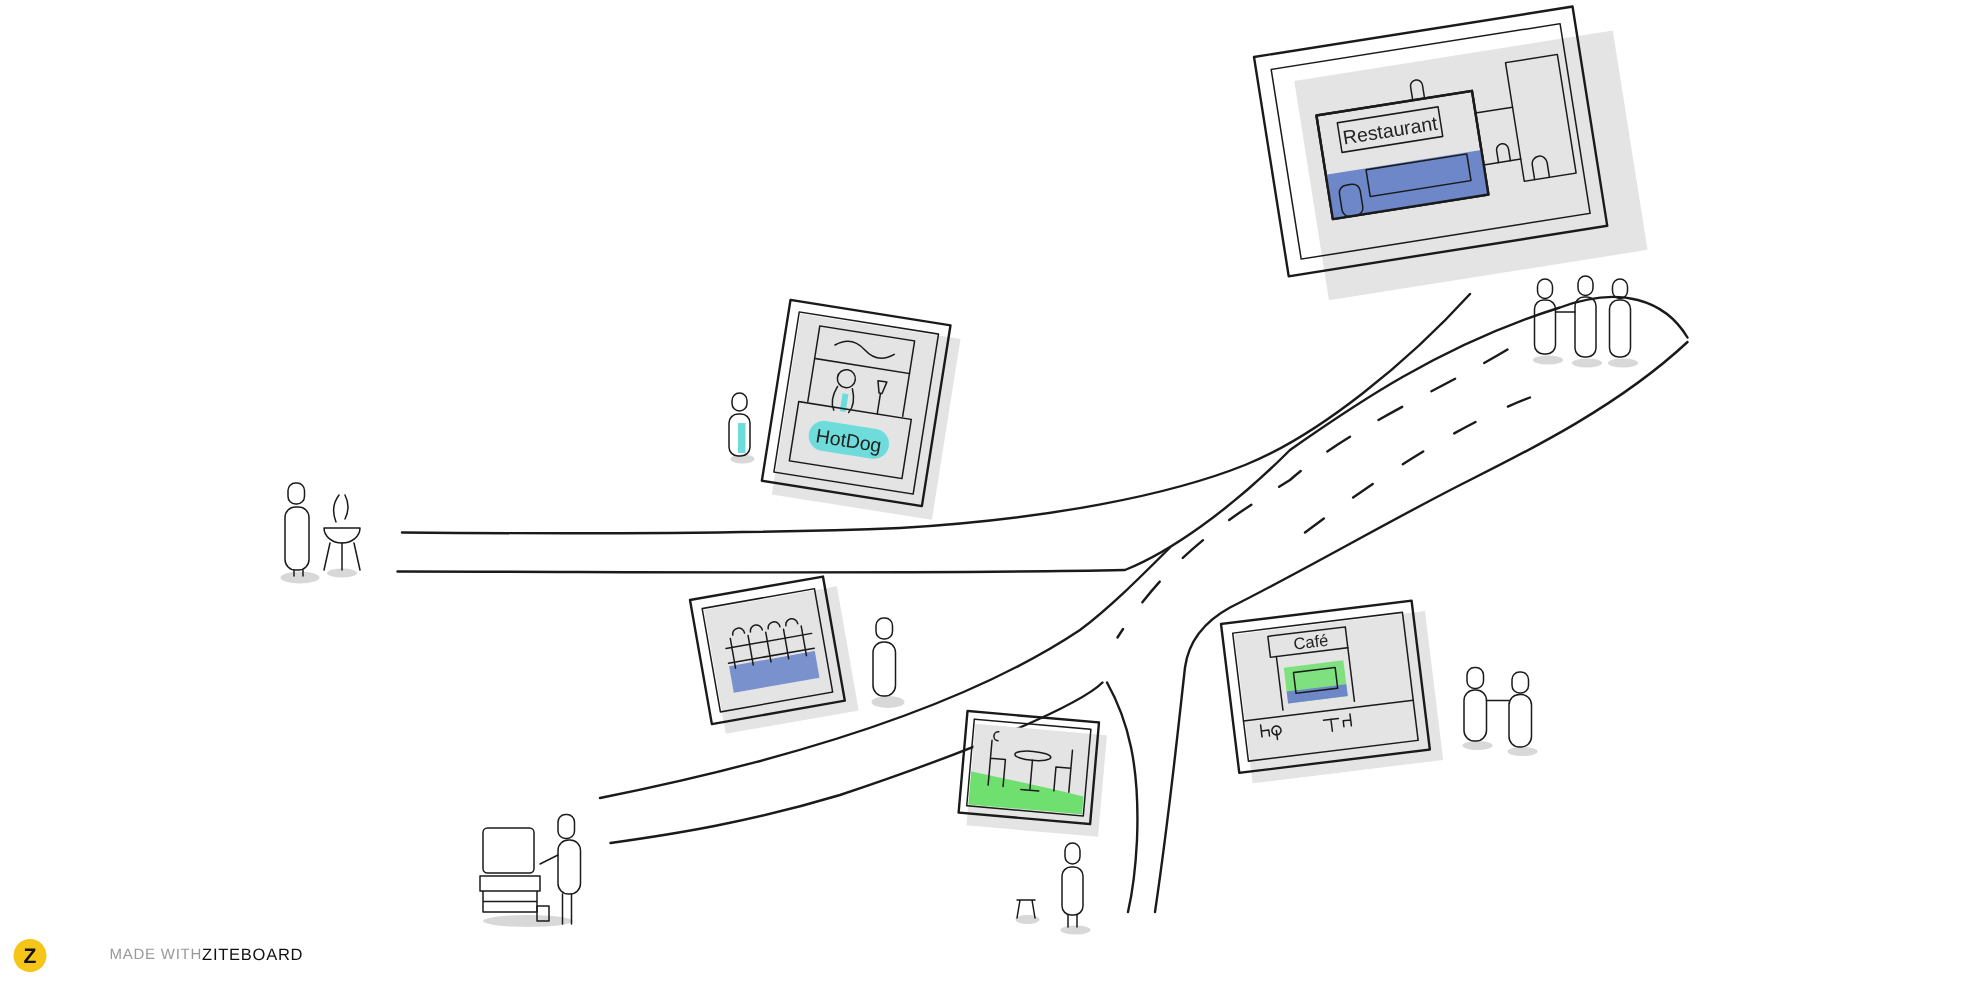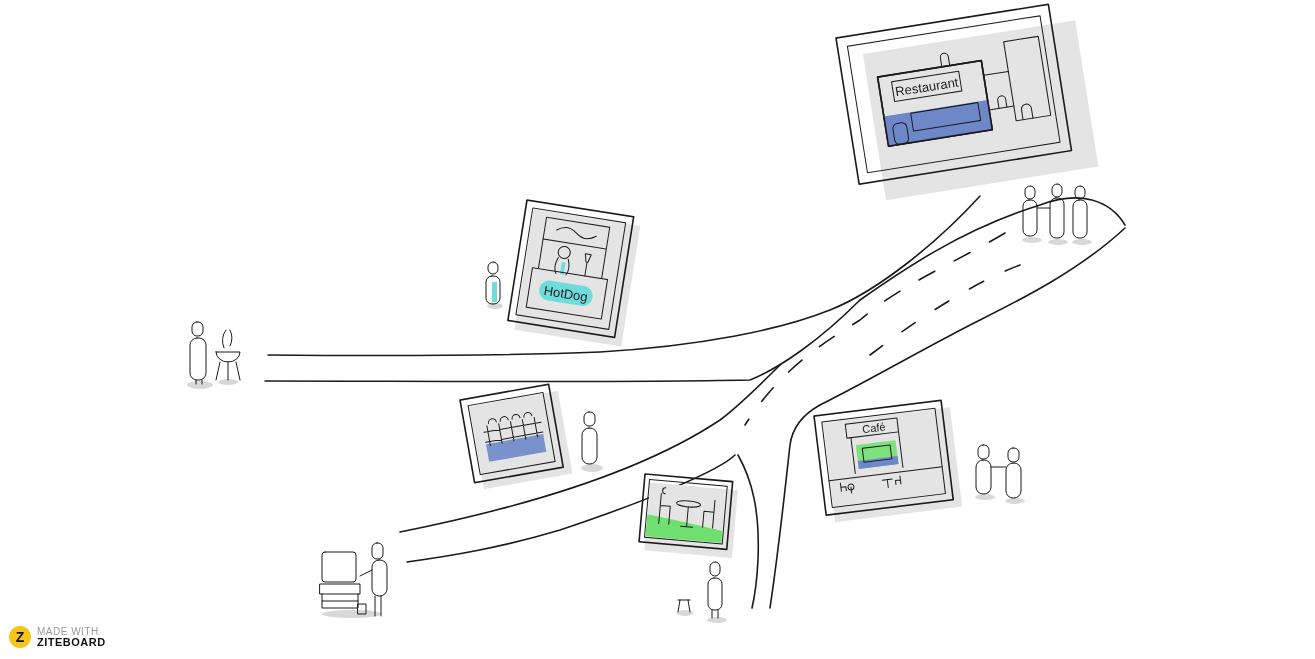--- a/index.html
+++ b/index.html
@@ -6,23 +6,23 @@
   body{width:1315px;height:659px;position:relative;overflow:hidden;font-family:"Liberation Sans",sans-serif;}
   svg{position:absolute;left:0;top:0;}
   .ink{fill:none;stroke:#1a1a1a;stroke-linecap:round;stroke-linejoin:round;}
   .thin{stroke-width:1;}
   .med{stroke-width:1.6;}
   .shadow{fill:#d8d8d8;}
   .frame-shadow{fill:#e4e4e4;}
   .label{font-family:"Liberation Sans",sans-serif;fill:#222;}
   .brand{position:absolute;left:9px;top:626px;display:flex;align-items:center;gap:6px;}
   .brand .logo{width:22px;height:22px;border-radius:50%;background:#f5c518;display:flex;align-items:center;justify-content:center;font-weight:bold;font-size:14px;color:#111;}
-  .brand .txt{display:flex;flex-direction:column;line-height:10px;}
+  .brand .txt{display:flex;flex-direction:row;line-height:10px;margin-left:36px;}
   .brand .l1{font-size:10px;color:#999;letter-spacing:0.5px;text-transform:uppercase;}
-  .brand .l2{font-size:11px;color:#111;font-weight:bold;letter-spacing:0.5px;text-transform:uppercase;}
+  .brand .l2{font-size:11px;color:#111;font-weight:normal;letter-spacing:0.5px;text-transform:uppercase;}
 </style>
 </head>
 <body>
 
 <svg width="1315" height="659" viewBox="0 0 1315 659">
 
   <g>
     <path class="ink med" d="M268 355 C 380 356, 500 356, 600 352 C 700 346, 780 330, 830 310 C 880 290, 940 240, 980 196"></path>
     <path class="ink med" d="M265 381 C 400 381, 600 383, 750 380 C 780 368, 820 340, 860 300 C 900 272, 960 230, 1040 205 C 1080 190, 1110 200, 1125 225"></path>
     <path class="ink med" d="M1125 228 C 1080 270, 1020 300, 980 320 C 930 345, 870 380, 820 405 C 800 416, 792 430, 790 445 C 786 480, 780 540, 770 608"></path>

